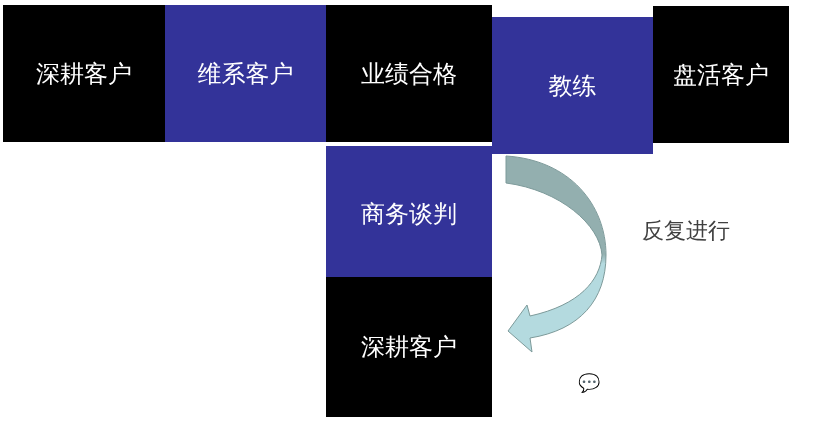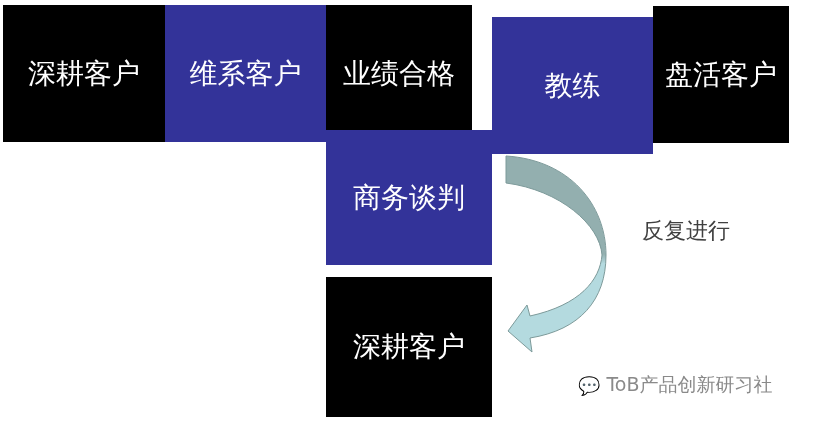--- a/index.html
+++ b/index.html
@@ -1,43 +1,43 @@
 <!DOCTYPE html>
 <html><head>
 <meta charset="utf-8">
 <style>
   html, body { margin:0; padding:0; background:#ffffff; }
   body { width:817px; height:422px; position:relative; overflow:hidden; font-family:"DejaVu Sans", sans-serif; }
-  .box { position:absolute; display:flex; align-items:center; justify-content:center; color:#ffffff; font-size:28px; box-sizing:border-box; }
+  .box { position:absolute; display:flex; align-items:center; justify-content:center; color:#ffffff; font-size:24px; box-sizing:border-box; }
   .black { background:#000000; }
   .blue { background:#333399; }
   #label { position:absolute; left:642px; top:216px; font-size:22px; color:#404040; }
   #wm { position:absolute; left:578px; top:372px; font-size:19px; color:#8a8a8a; display:flex; align-items:center; gap:6px; }
   svg { position:absolute; left:0; top:0; }
 </style>
 </head>
 <body>
 
 <div class="box black" style="left:3px;top:5px;width:162px;height:137px;">
     <span>深耕客户</span>
   </div>
 <div class="box blue" style="left:165px;top:5px;width:161px;height:137px;font-family:Liberation Mono, monospace;">
     <span>维系客户</span>
   </div>
-<div class="box black" style="left:326px;top:5px;width:146px;height:137px;">
+<div class="box black" style="left:326px;top:5px;width:166px;height:137px;">
     <span>业绩合格</span>
   </div>
 <div class="box blue" style="left:492px;top:17px;width:161px;height:137px;">
     <span>教练</span>
   </div>
 <div class="box black" style="left:653px;top:6px;width:136px;height:137px;">
     <span>盘活客户</span>
   </div>
 
-<div class="box blue" style="left:326px;top:130px;width:166px;height:135px;">
+<div class="box blue" style="left:326px;top:146px;width:166px;height:135px;">
     <span>商务谈判</span>
   </div>
 <div class="box black" style="left:326px;top:277px;width:166px;height:140px;">
     <span>深耕客户</span>
   </div>
 
 <svg width="817" height="422">
   <defs>
     <linearGradient id="ag" x1="0" y1="0" x2="0" y2="1">
       <stop offset="0" stop-color="#93AFAF"></stop>
@@ -46,14 +46,13 @@
       <stop offset="1" stop-color="#B4DADF"></stop>
     </linearGradient>
   </defs>
   <path d="M506,156 L506,183 C560,190 600,225 602,255 C600,280 580,305 530,316 L527,305 L508,331 L532,352 L530,338 C580,330 606,300 606,255 C606,205 570,160 506,156 Z" fill="url(#ag)" stroke="#7d9a9a" stroke-width="1"></path>
 </svg>
 
 <div id="label">反复进行</div>
 
 <div id="wm">
   <span style="font-size:18px;color:#999;">💬</span>
-  <span>ToB产品创新研习社</span>
 </div>
 
 </body></html>

